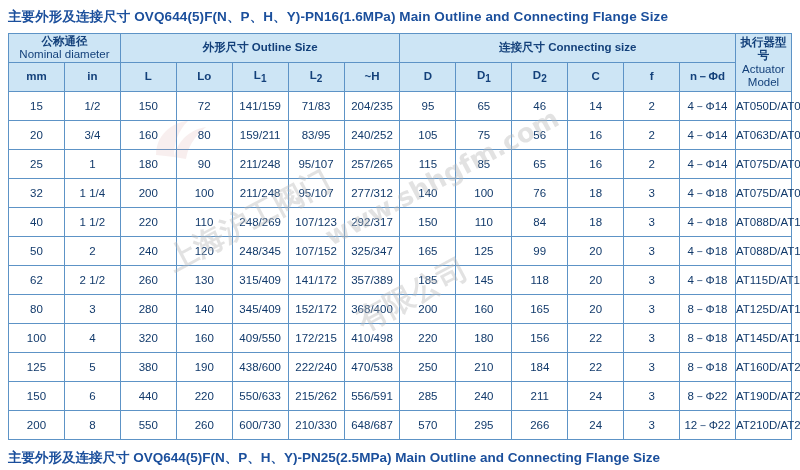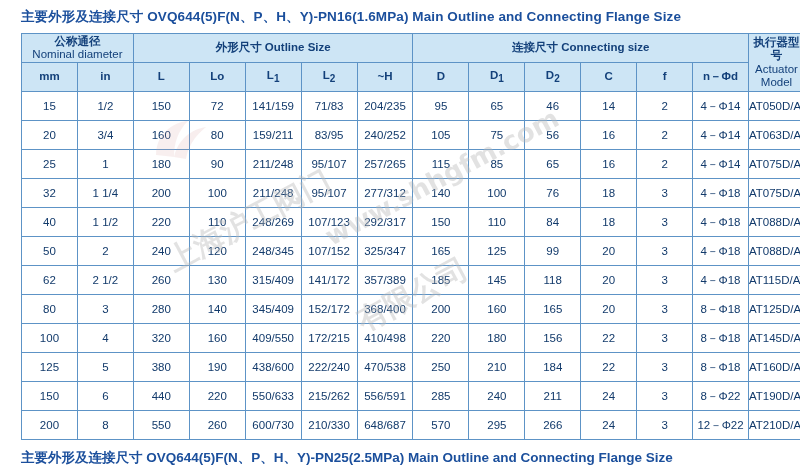--- a/index.html
+++ b/index.html
@@ -11,21 +11,21 @@
     height: 470px;
     background: #ffffff;
     font-family: "Liberation Sans", sans-serif;
     overflow: hidden;
   }
   .page {
     position: relative;
     width: 668px;
     height: 470px;
     box-sizing: border-box;
-    padding: 0 21px;
+    padding: 0 8px;
   }
   .title {
     color: #1b4f9c;
     font-weight: bold;
     font-size: 13.5px;
     text-align: center;
     padding: 8px 0 7px 0;
     letter-spacing: 0.1px;
     white-space: nowrap;
   }

